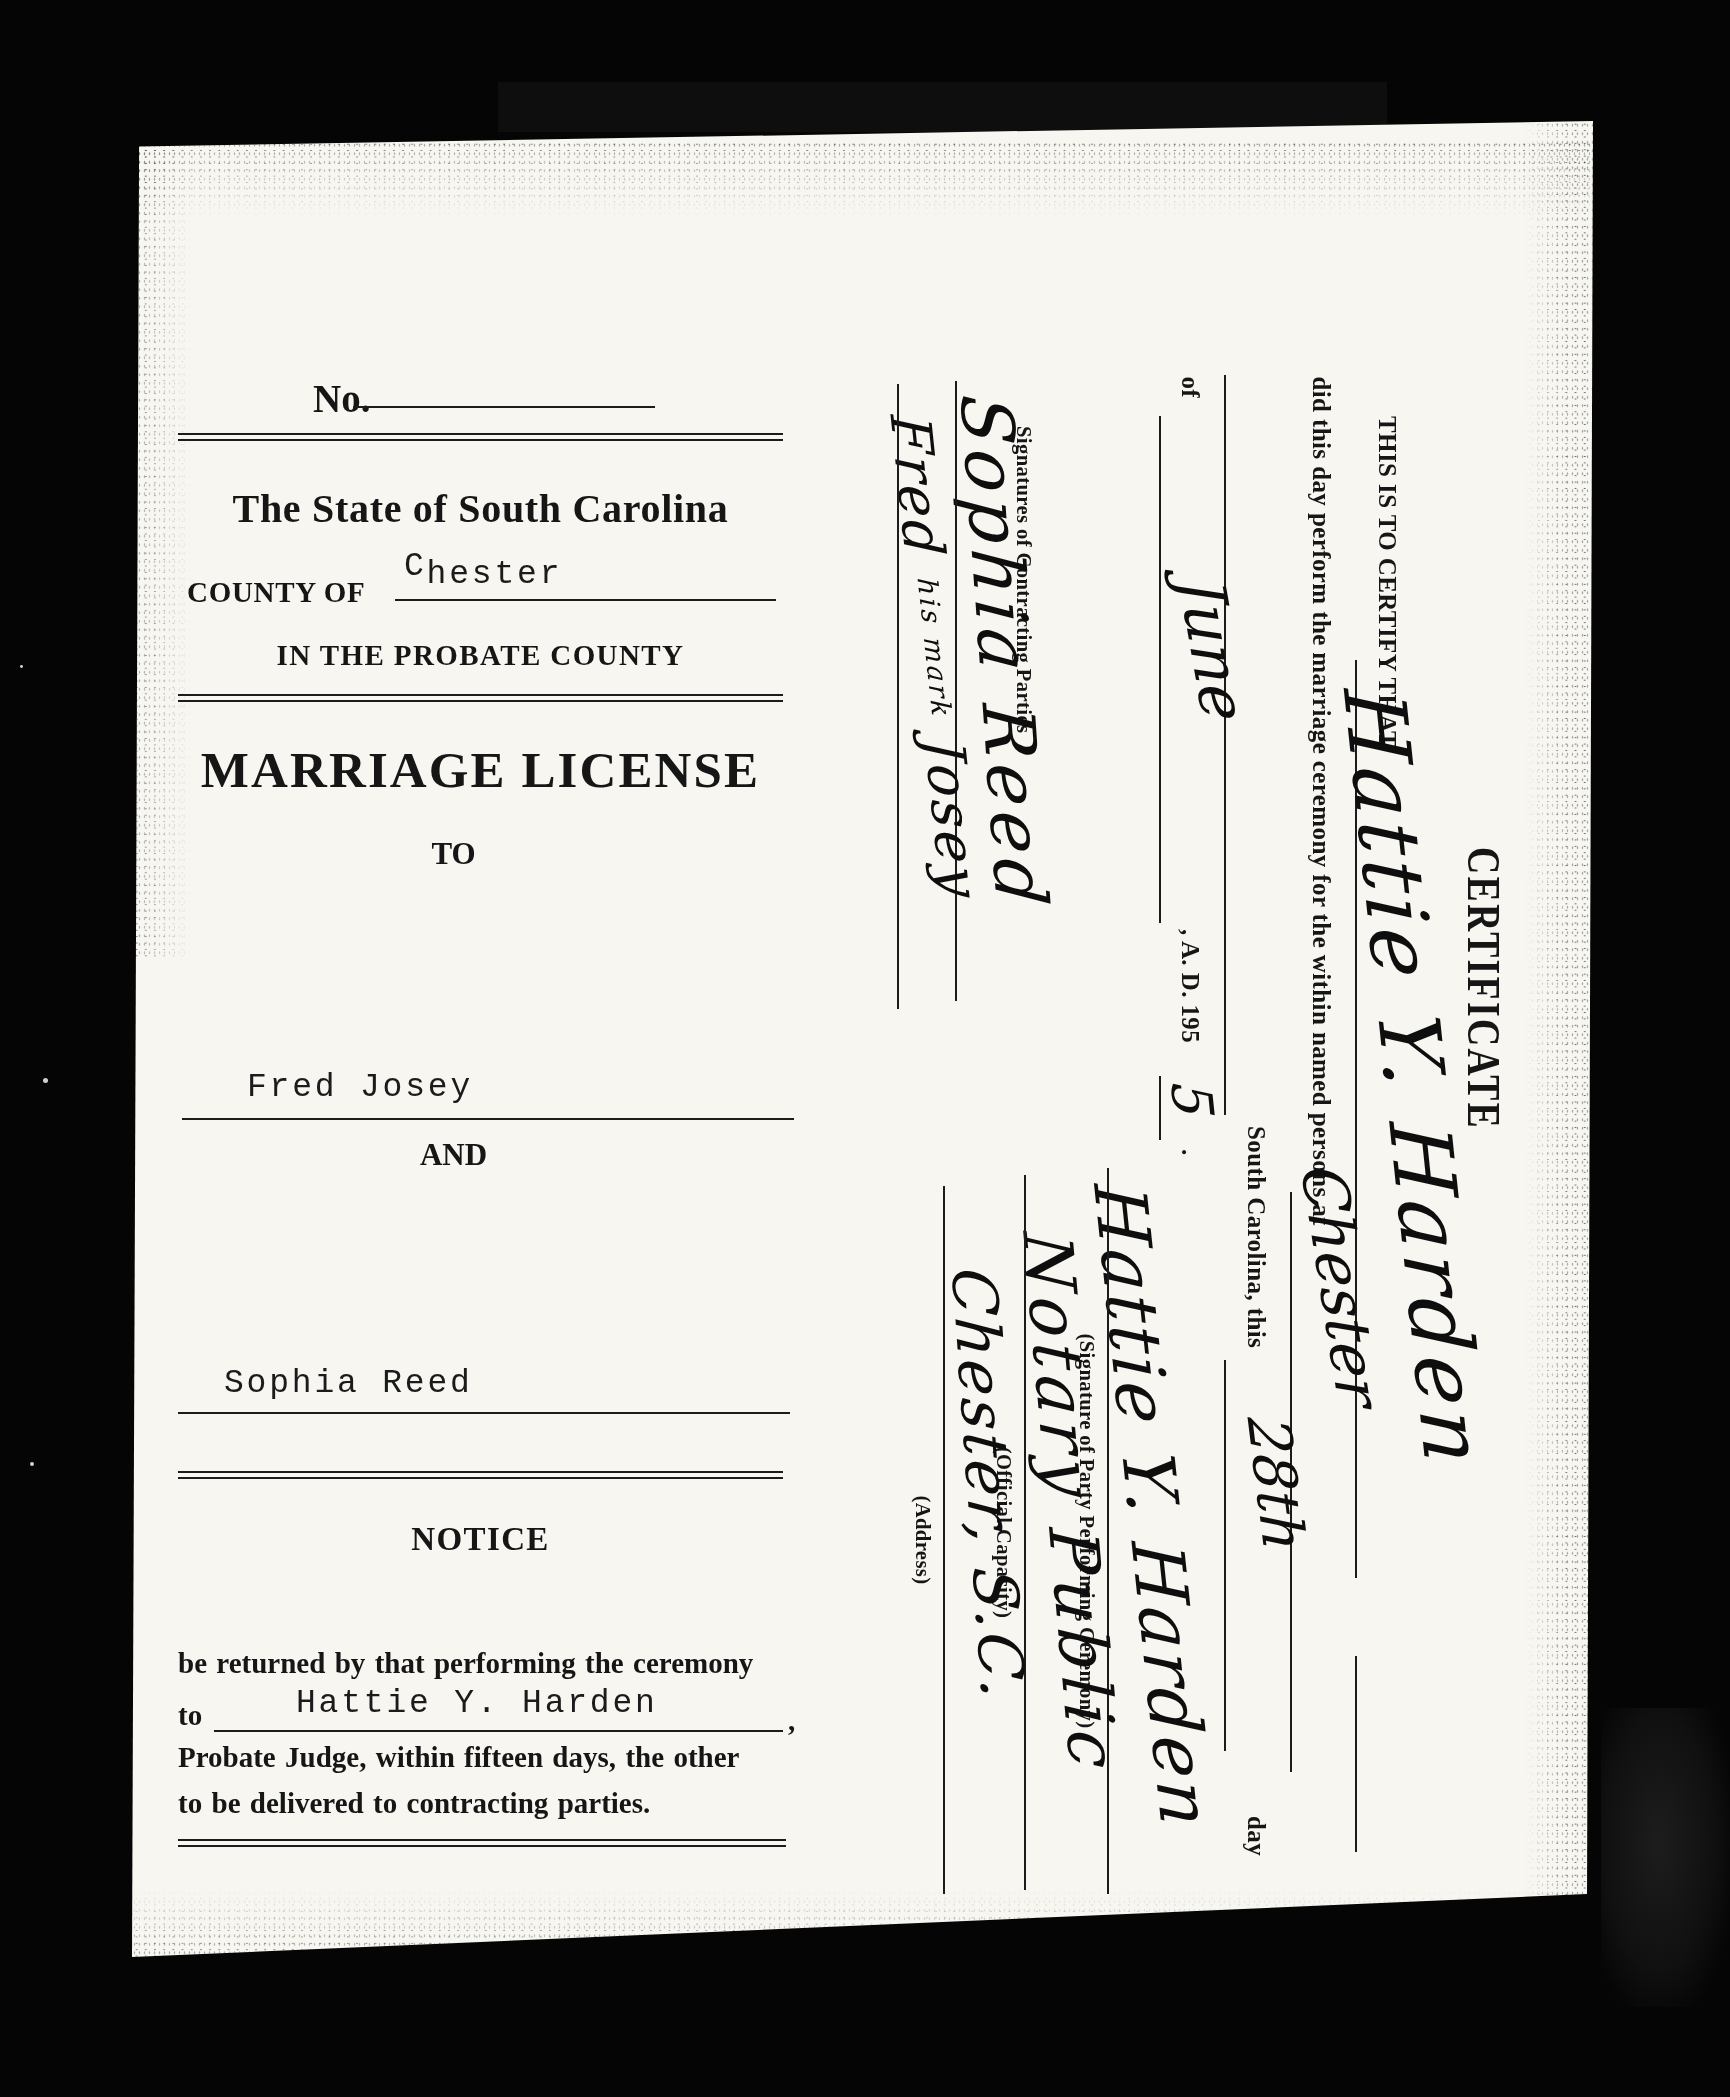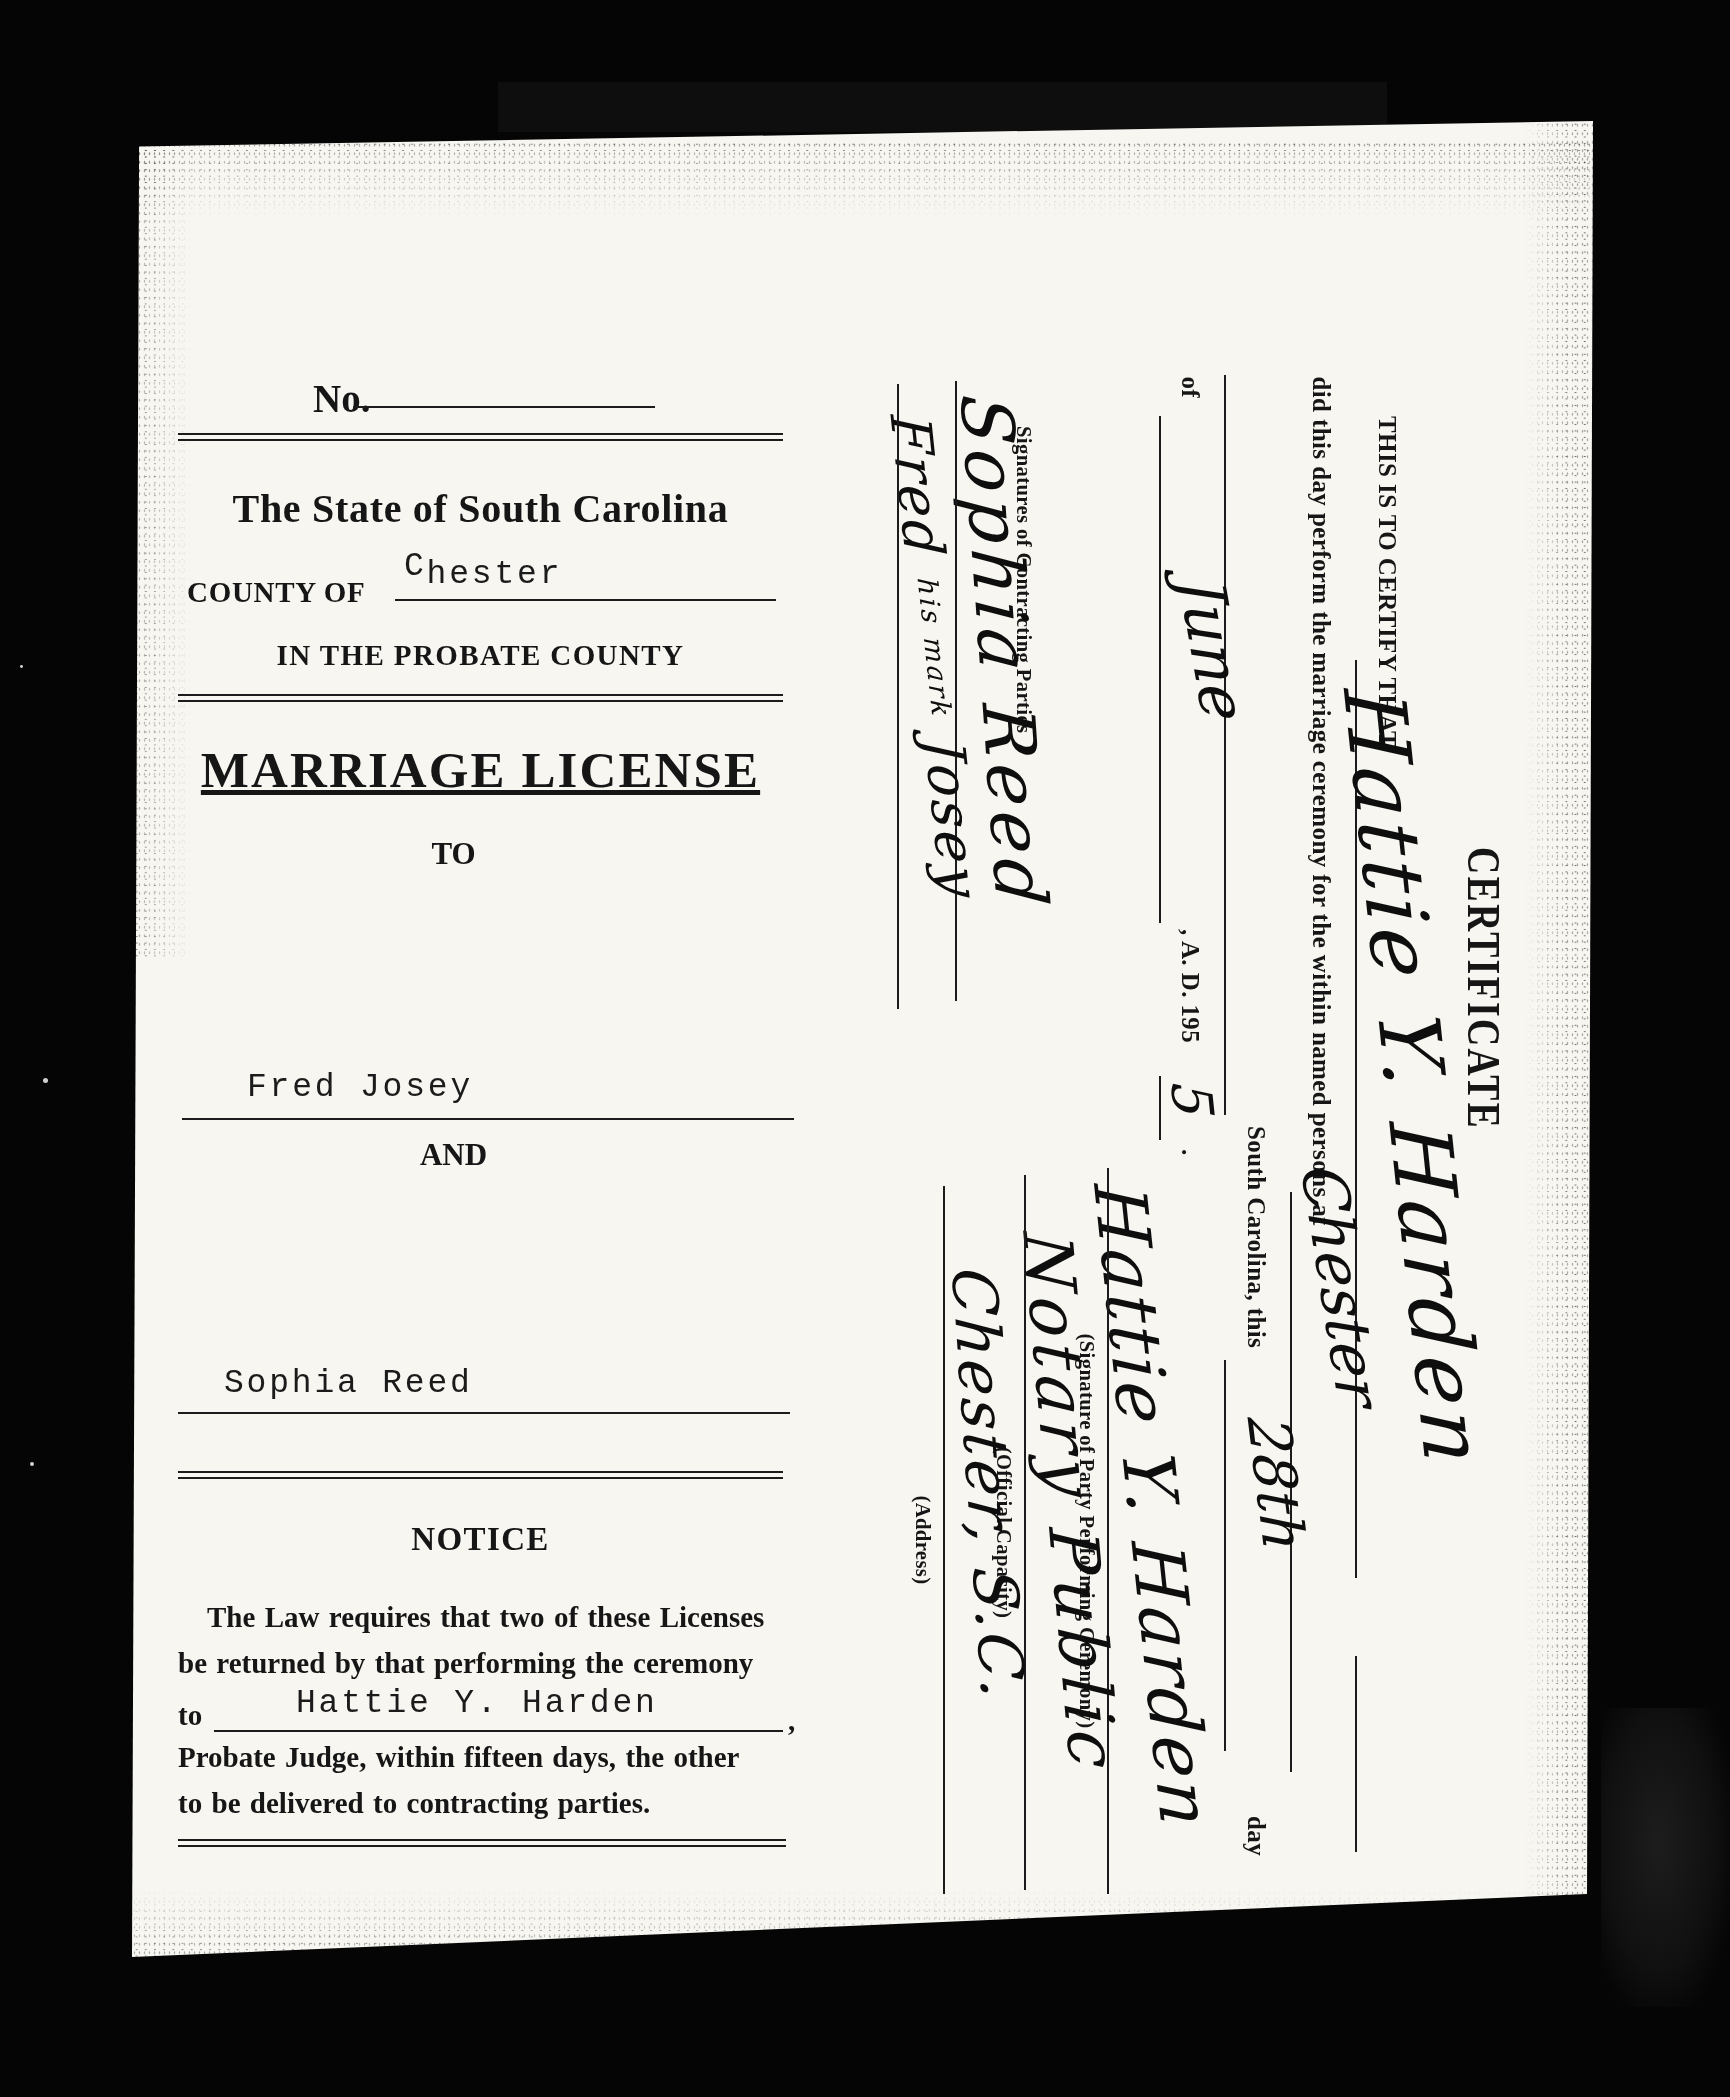--- a/index.html
+++ b/index.html
@@ -42,21 +42,21 @@
   .ctr { text-align:center; }
 
   .ln    { position:absolute; height:2.1px; background:#1c1c1c; }
   .drule { position:absolute; height:7.8px; border-top:2.1px solid #1c1c1c; border-bottom:2.1px solid #1c1c1c; }
 
   
   .f-no      { font-size:39px; }
   .f-state   { font-size:40px; letter-spacing:0.7px; }
   .f-county  { font-size:29px; letter-spacing:0.7px; }
   .f-court   { font-size:29px; letter-spacing:1.4px; }
-  .f-license { font-size:51px; letter-spacing:2.1px;text-decoration:underline; }
+  .f-license { font-size:51px; letter-spacing:2.1px; }
   .f-toand   { font-size:31px; }
   .f-typed   { font-size:33px; letter-spacing:2.8px; }
   .f-notice  { font-size:33px; letter-spacing:1.4px; }
   .f-para    { font-size:29px; word-spacing:2.1px; }
   .raised    { position:relative; top:-8.5px; }
 
   
   .cert { position:absolute; left:1391px; top:254px; width:1491px; height:633px;
           transform-origin:0 0; transform:rotate(90deg); }
   .f-certtitle { font-size:46px; letter-spacing:2.8px; transform:scaleX(.82); transform-origin:center; }
@@ -117,21 +117,20 @@
 
     <div class="abs serif f-toand ctr" style="left:46px; top:1016px; width:605px; transform:translateX(-27px);">AND</div>
 
     <span class="abs mono f-typed" style="left:92px; top:1244px;">Sophia Reed</span>
     <div class="ln" style="left:46px; top:1291px; width:612px;"></div>
 
     <div class="drule" style="left:46px; top:1350px; width:605px;"></div>
 
     <div class="abs serif f-notice ctr" style="left:46px; top:1400px; width:605px;">NOTICE</div>
 
-    <div class="abs serif f-para" style="left:75px; top:1480px; width:598px;">The Law requires that two of these Licenses</div>
     <div class="abs serif f-para" style="left:46px; top:1526px; width:626px;">be returned by that performing the ceremony</div>
 
     <span class="abs serif f-para" style="left:46px; top:1578px;">to</span>
     <span class="abs mono f-typed" style="left:164px; top:1564px;">Hattie Y. Harden</span>
     <div class="ln" style="left:82px; top:1609px; width:569px;"></div>
     <span class="abs serif f-para" style="left:656px; top:1583px;">,</span>
 
     <div class="abs serif f-para" style="left:46px; top:1620px; width:626px;">Probate Judge, within fifteen days, the other</div>
     <div class="abs serif f-para" style="left:46px; top:1666px; width:626px;">to be delivered to contracting parties.</div>
 

